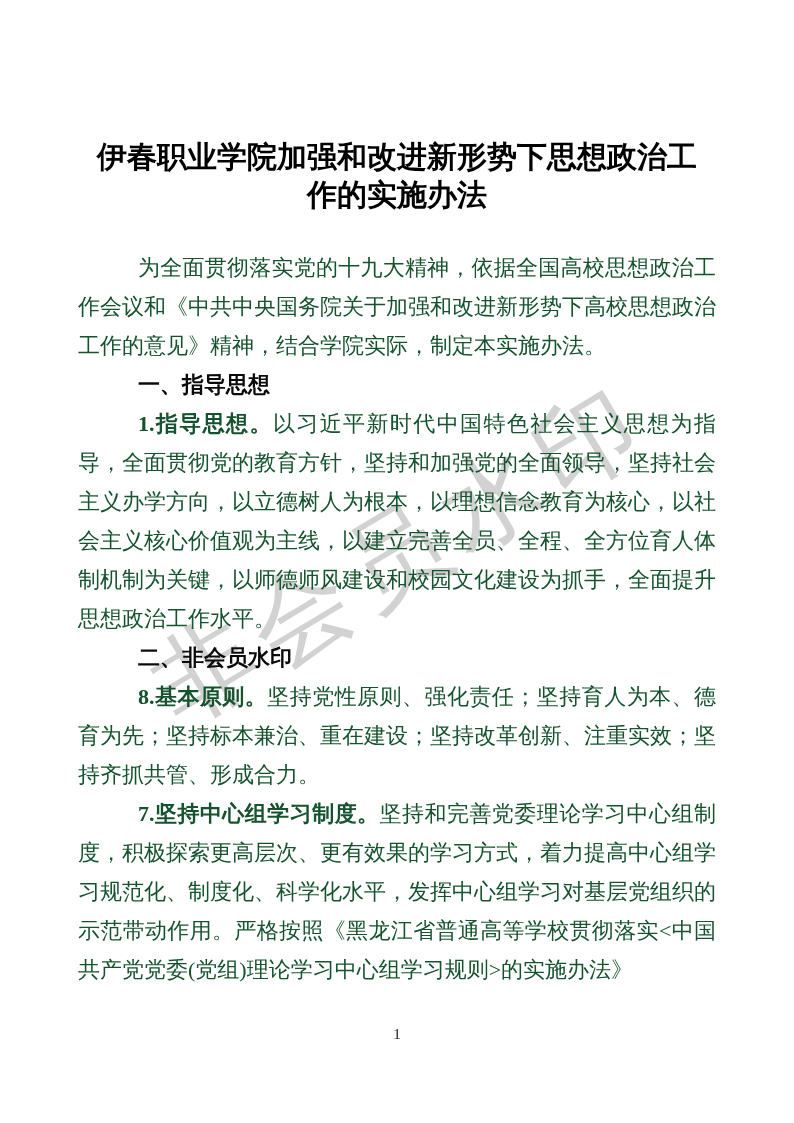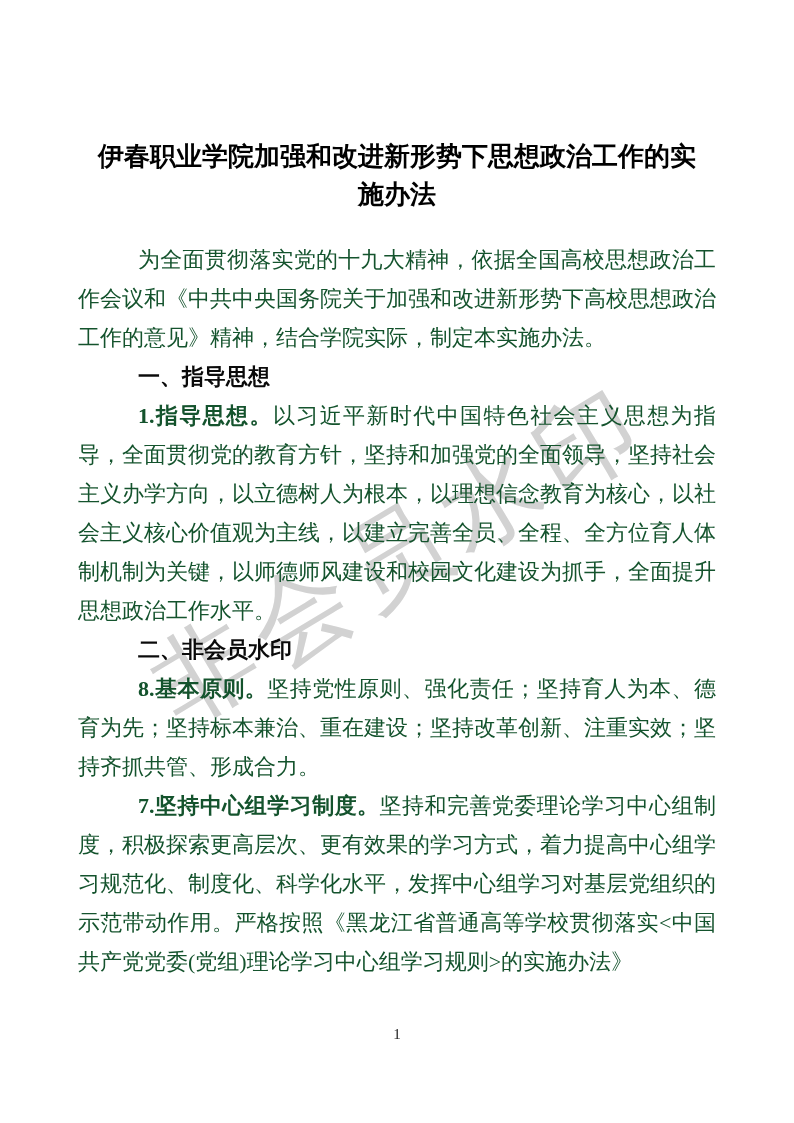--- a/index.html
+++ b/index.html
@@ -25,22 +25,22 @@
     z-index:0;
     user-select:none;
   }
   .content {
     position:relative;
     z-index:1;
     padding:138px 78px 0 78px;
   }
   .title {
     width:618px;
-    margin:0 auto 26px auto;
-    font-size:26px;
+    margin:0 auto 34px auto;
+    font-size:30px;
     line-height:38px;
     font-weight:bold;
     text-align:center;
     color:#000000;
     word-break:break-all;
   }
   .para {
     margin:0;
     font-size:22px;
     line-height:39px;

